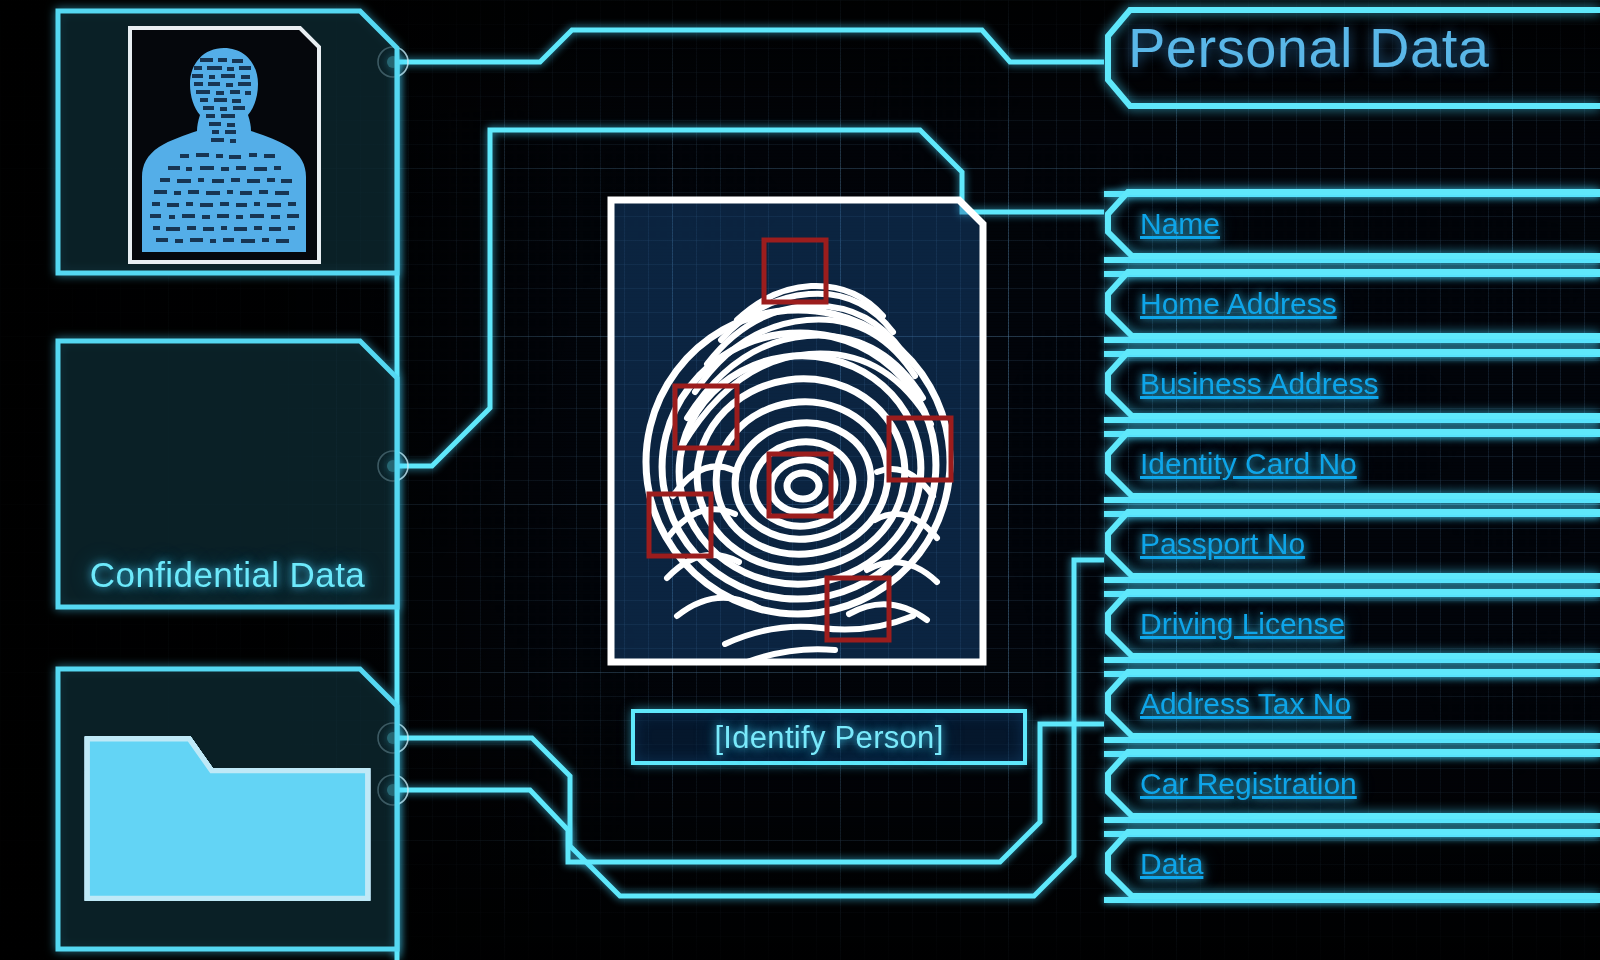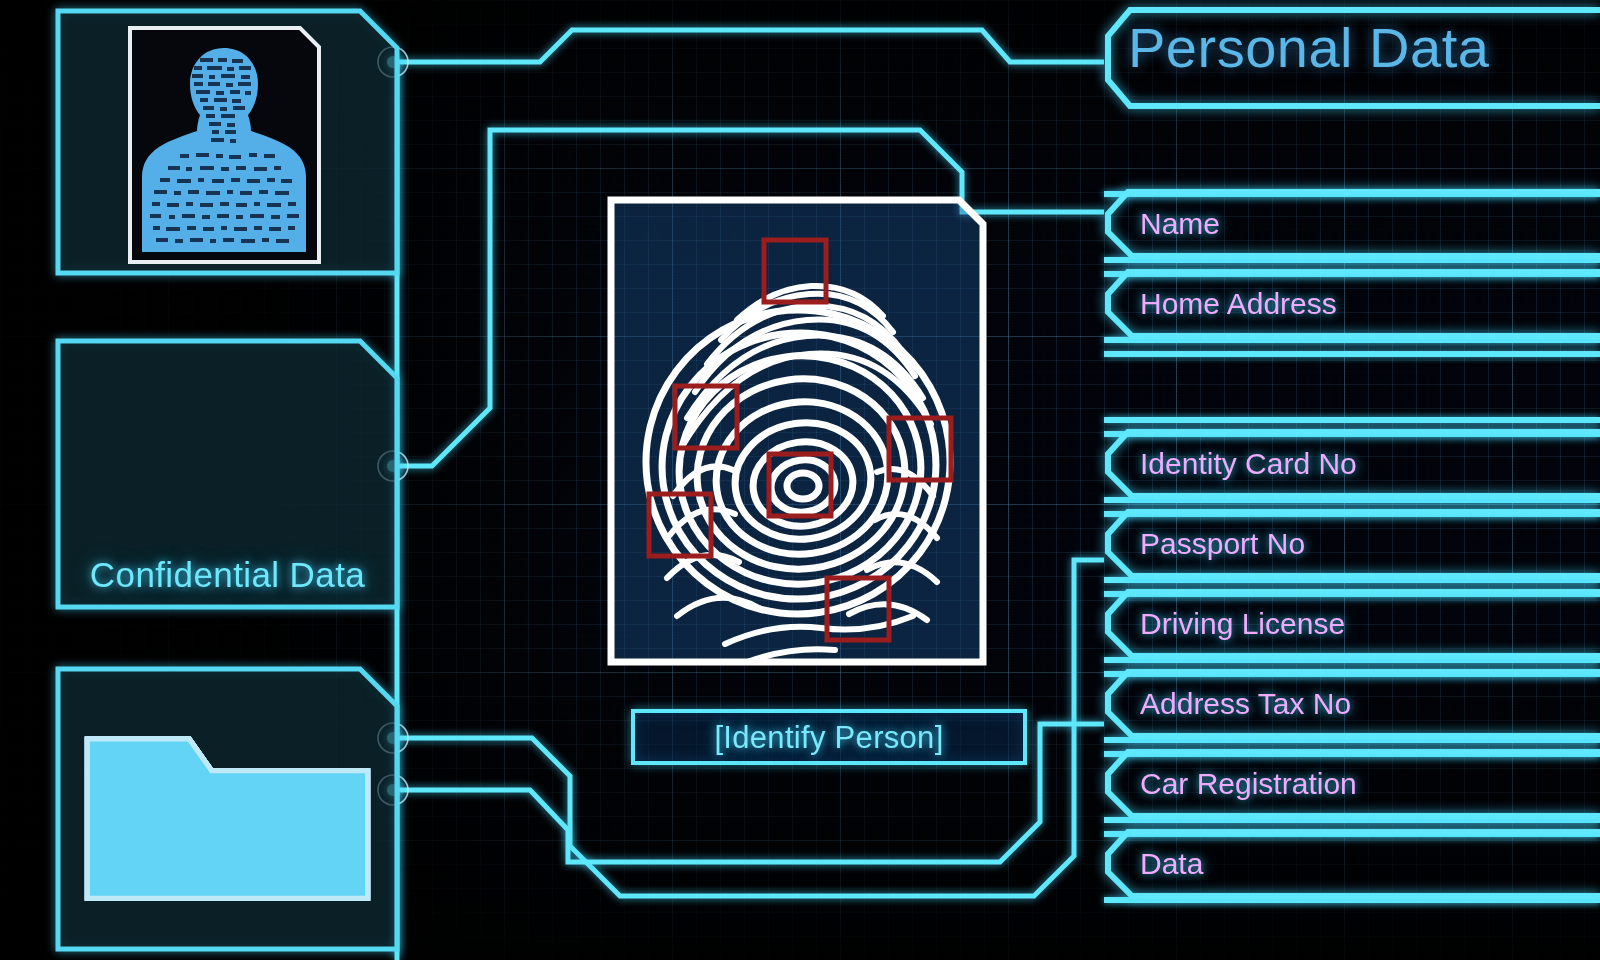--- a/index.html
+++ b/index.html
@@ -125,22 +125,23 @@
     text-shadow:0 0 14px rgba(60,150,220,.7);
   }
 
   #field-list { position:absolute; left:1104px; top:188px; width:496px; height:730px; }
   .field-row { position:absolute; left:0; width:496px; height:72px; }
   .field-row .row-svg { position:absolute; left:0; top:0; width:496px; height:72px; overflow:visible; }
   .row-line { fill:none; stroke:#5fe8fb; stroke-width:6;
               filter:drop-shadow(0 0 6px rgba(70,215,255,.8)); }
   .field-label {
     position:absolute; left:36px; top:50%; transform:translateY(-50%);
-    color:#f0abfc; font-size:30px; line-height:1; white-space:nowrap;
+    color:#0ea5e9; font-size:30px; line-height:1; white-space:nowrap;
     text-shadow:0 0 9px rgba(70,215,255,.85), 0 0 20px rgba(50,180,240,.45);
+    text-decoration:underline;
   }
   
   .rail { position:absolute; left:1104px; width:496px; height:6px; background:#5fe8fb;
           box-shadow:0 0 7px rgba(70,215,255,.8); }
 </style>
 </head>
 <body>
 
 <div id="stage">
 
@@ -484,20 +485,26 @@
       <div class="field-label">Name</div>
     </div>
 
     <div class="field-row" style="top:80px;">
       <svg class="row-svg" viewBox="0 0 496 72" preserveAspectRatio="none" aria-hidden="true">
         <path class="row-line" d="M496 4 L24 4 L4 26 L4 44 L28 68 L496 68"></path>
       </svg>
       <div class="field-label">Home Address</div>
     </div>
 
+    <div class="field-row" style="top:160px;">
+      <svg class="row-svg" viewBox="0 0 496 72" preserveAspectRatio="none" aria-hidden="true">
+        <path class="row-line" d="M496 4 L24 4 L4 26 L4 44 L28 68 L496 68"></path>
+      </svg>
+      <div class="field-label">Business Address</div>
+    </div>
 
     <div class="field-row" style="top:240px;">
       <svg class="row-svg" viewBox="0 0 496 72" preserveAspectRatio="none" aria-hidden="true">
         <path class="row-line" d="M496 4 L24 4 L4 26 L4 44 L28 68 L496 68"></path>
       </svg>
       <div class="field-label">Identity Card No</div>
     </div>
 
     <div class="field-row" style="top:320px;">
       <svg class="row-svg" viewBox="0 0 496 72" preserveAspectRatio="none" aria-hidden="true">

